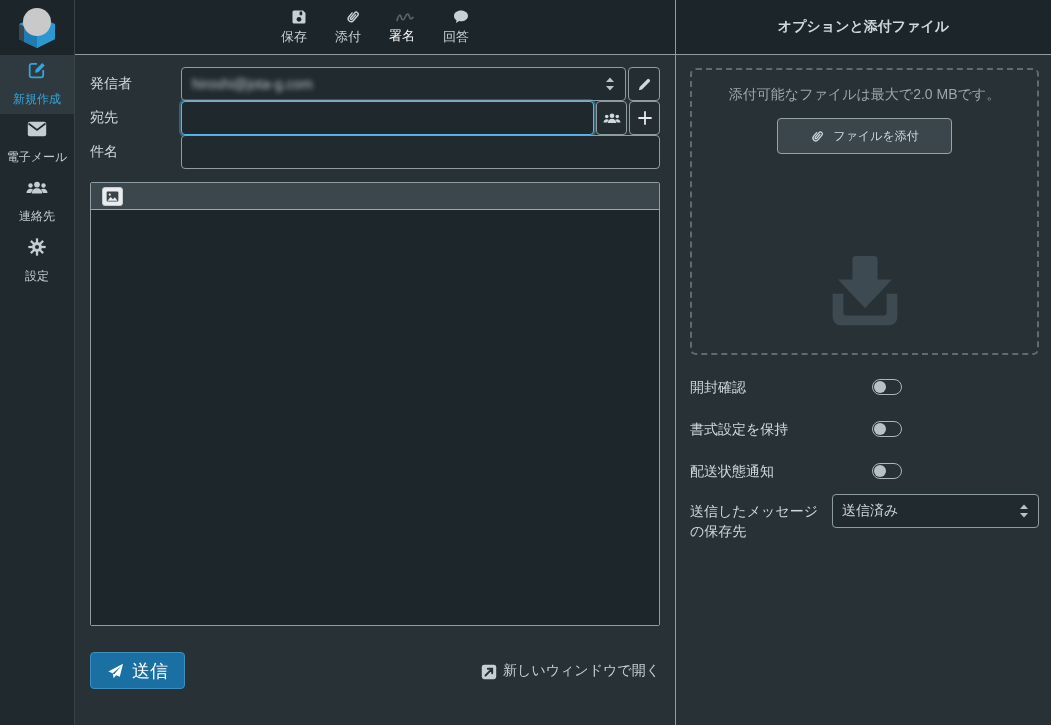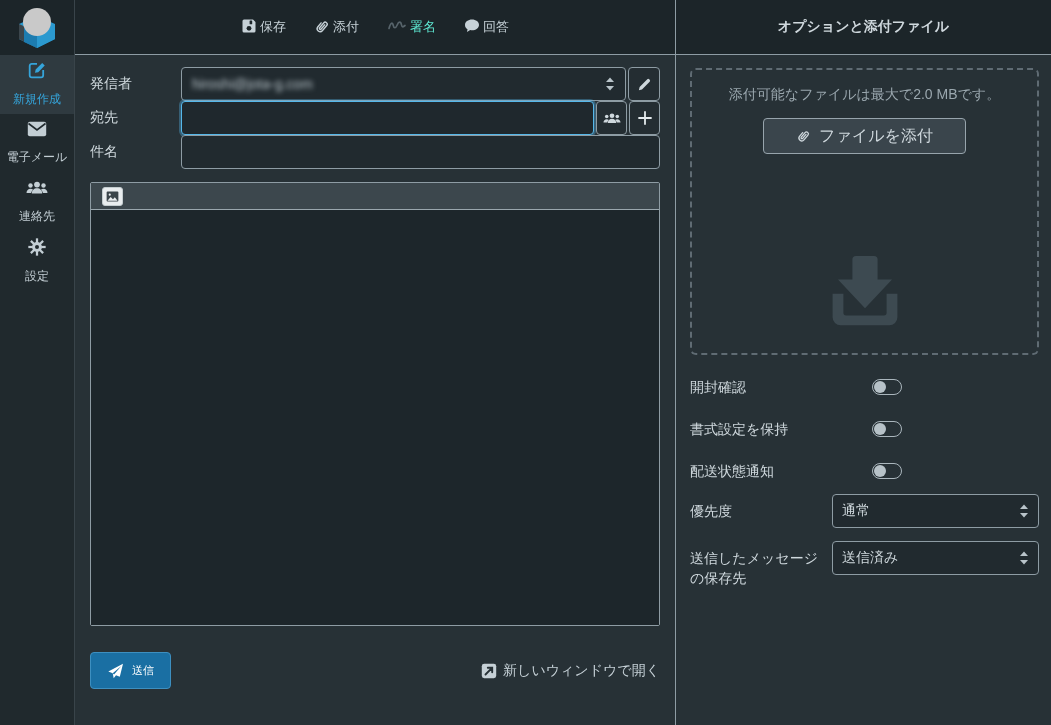--- a/index.html
+++ b/index.html
@@ -13,49 +13,49 @@
   
   .sidebar { width:75px; background:#20292d; display:flex; flex-direction:column; flex-shrink:0; border-right:1px solid #39444a; }
   .logo-cell { height:55px; background:#1c2529; display:flex; align-items:center; justify-content:center; }
   .side-item { height:59px; display:flex; flex-direction:column; align-items:center; justify-content:center; gap:12px; cursor:pointer; color:#c3ced4; }
   .side-item .lbl { font-size:12px; letter-spacing:0; white-space:nowrap; }
   .side-item.active { background:#2f3a40; color:#35a4da; }
 
   
   .main { flex:1; display:flex; flex-direction:column; min-width:0; }
   .topbar { height:55px; background:#1c2529; border-bottom:1px solid #8e9ca4; display:flex; align-items:center; justify-content:center; gap:16px; flex-shrink:0; }
-  .tb-btn { display:flex; align-items:flex-start; gap:3px; color:#c6d1d7; font-size:13px; padding:0 6px; cursor:pointer; background:none; border:none; font-family:inherit; }
-  .tb-btn.disabled { color:#5eead4; cursor:default; }
+  .tb-btn { display:flex; flex-direction:column; align-items:flex-end; gap:3px; color:#c6d1d7; font-size:13px; padding:0 6px; cursor:pointer; background:none; border:none; font-family:inherit; }
+  .tb-btn.disabled { color:#ffffff; cursor:default; }
 
   .content { flex:1; display:flex; flex-direction:column; padding:15px 15px 36px 15px; min-height:0; }
   .frow { display:flex; align-items:center; margin-bottom:6px; height:28px; flex-shrink:0; }
   .frow .flabel { width:91px; flex-shrink:0; color:#cfd8dd; }
   .fctrl { flex:1; height:34px; background:#212a2f; border:1px solid #8e9ca4; border-radius:4px; color:#cfd8dd; font-size:14px; padding:0 10px; font-family:inherit; min-width:0; }
   .selectbox { display:flex; align-items:center; justify-content:space-between; cursor:pointer; }
   .blurred { filter:blur(2.6px); color:#b9c4ca; user-select:none; }
   .sq-btn { width:31px; height:34px; margin-left:2px; background:#242d32; border:1px solid #8e9ca4; border-radius:4px; display:flex; align-items:center; justify-content:center; cursor:pointer; flex-shrink:0; color:#cfd8dd; }
   .sq-btn.wide { width:32px; }
   .focused { border:1px solid #55b7ea; box-shadow:0 0 0 2px rgba(85,183,234,.35); background:#1f282d; }
 
   .editor { flex:1; margin-top:10px; border:1px solid #8e9ca4; border-radius:2px; display:flex; flex-direction:column; min-height:0; }
   .editor-toolbar { height:27px; background:#3c474d; border-bottom:1px solid #9aa7ae; display:flex; align-items:center; padding:0 11px; flex-shrink:0; }
   .img-btn { width:21px; height:19px; background:#e9edef; border:1px solid #c3cccf; border-radius:3px; display:flex; align-items:center; justify-content:center; cursor:pointer; }
   .editor-body { flex:1; background:#1d262b; cursor:text; }
 
   .bottom-bar { margin-top:26px; display:flex; align-items:center; justify-content:space-between; flex-shrink:0; }
-  .send-btn { height:37px; padding:0 16px; background:#1a6fa3; border:1px solid #3d8fc0; border-radius:4px; color:#fff; font-size:11px; display:flex; align-items:center; gap:8px; cursor:pointer; font-family:inherit; }
-  .newwin { display:flex; align-items:center; gap:6px; color:#c6d1d7; cursor:pointer; font-size:14px; }
+  .send-btn { height:37px; padding:0 16px; background:#1a6fa3; border:1px solid #3d8fc0; border-radius:4px; color:#fff; font-size:18px; display:flex; align-items:center; gap:8px; cursor:pointer; font-family:inherit; }
+  .newwin { display:flex; align-items:flex-end; gap:6px; color:#c6d1d7; cursor:pointer; font-size:14px; }
 
   
   .options { width:376px; flex-shrink:0; border-left:1px solid #8e9ca4; display:flex; flex-direction:column; background:#273136; }
   .opt-header { height:55px; background:#1c2529; border-bottom:1px solid #8e9ca4; display:flex; align-items:center; justify-content:center; font-weight:bold; font-size:14px; color:#cfd8dd; flex-shrink:0; }
   .opt-body { padding:13px 12px 0 14px; display:flex; flex-direction:column; }
   .dropzone { height:287px; border:2px dashed #5f6b73; border-radius:6px; position:relative; padding:14px 14px 0 14px; text-align:center; }
   .dz-hint { color:#9aa7ae; font-size:14px; line-height:20px; }
-  .dz-attach { margin:14px auto 0; height:36px; padding:0 32px; background:#3a454c; border:1px solid #97a4ac; border-radius:4px; color:#cfd8dd; font-size:16px; display:flex; align-items:center; gap:8px; cursor:pointer; font-family:inherit; }
+  .dz-attach { margin:14px auto 0; height:36px; padding:0 32px; background:#3a454c; border:1px solid #97a4ac; border-radius:4px; color:#cfd8dd; font-size:12px; display:flex; align-items:center; gap:8px; cursor:pointer; font-family:inherit; }
   .dz-icon { position:absolute; left:50%; transform:translateX(-50%); bottom:18px; }
 
   .opt-row { display:flex; align-items:center; margin-top:22px; min-height:20px;gap:40px; }
   .opt-row .olabel { width:142px; flex-shrink:0; color:#cfd8dd; line-height:20px; }
   .toggle { width:30px; height:16px; border:1px solid #aab6bd; border-radius:9px; position:relative; cursor:pointer; background:transparent; }
   .toggle .knob { position:absolute; left:1px; top:1px; width:12px; height:12px; border-radius:50%; background:#b7c2c8; }
   .opt-sel-row { display:flex; align-items:flex-start; margin-top:13px; }
   .opt-sel-row .olabel { width:142px; flex-shrink:0; color:#cfd8dd; line-height:20px; padding-top:7px; }
   .oselect { flex:1; height:34px; background:#212a2f; border:1px solid #8e9ca4; border-radius:4px; display:flex; align-items:center; justify-content:space-between; padding:0 9px; cursor:pointer; color:#cfd8dd; }
   .opt-sel-row:first-of-type .olabel { padding-top:0; }
@@ -273,30 +273,20 @@
         </div>
     </div>
     <div class="opt-row">
       <span class="olabel">配送状態通知</span>
       <div class="toggle">
           <div class="knob"></div>
         </div>
     </div>
 
     <div class="opt-sel-row">
-      <span class="olabel">優先度</span>
-      <div class="oselect">
-        <span>通常</span>
-        <svg width="10" height="14" viewBox="0 0 10 14">
-          <polygon points="5,0.5 9,5 1,5" fill="#b9c4ca"></polygon>
-            <polygon points="1,9 9,9 5,13.5" fill="#b9c4ca"></polygon>
-        </svg>
-      </div>
-    </div>
-    <div class="opt-sel-row">
       <span class="olabel">送信したメッセージの保存先</span>
       <div class="oselect">
         <span>送信済み</span>
         <svg width="10" height="14" viewBox="0 0 10 14">
           <polygon points="5,0.5 9,5 1,5" fill="#b9c4ca"></polygon>
             <polygon points="1,9 9,9 5,13.5" fill="#b9c4ca"></polygon>
         </svg>
       </div>
     </div>
   </div>

